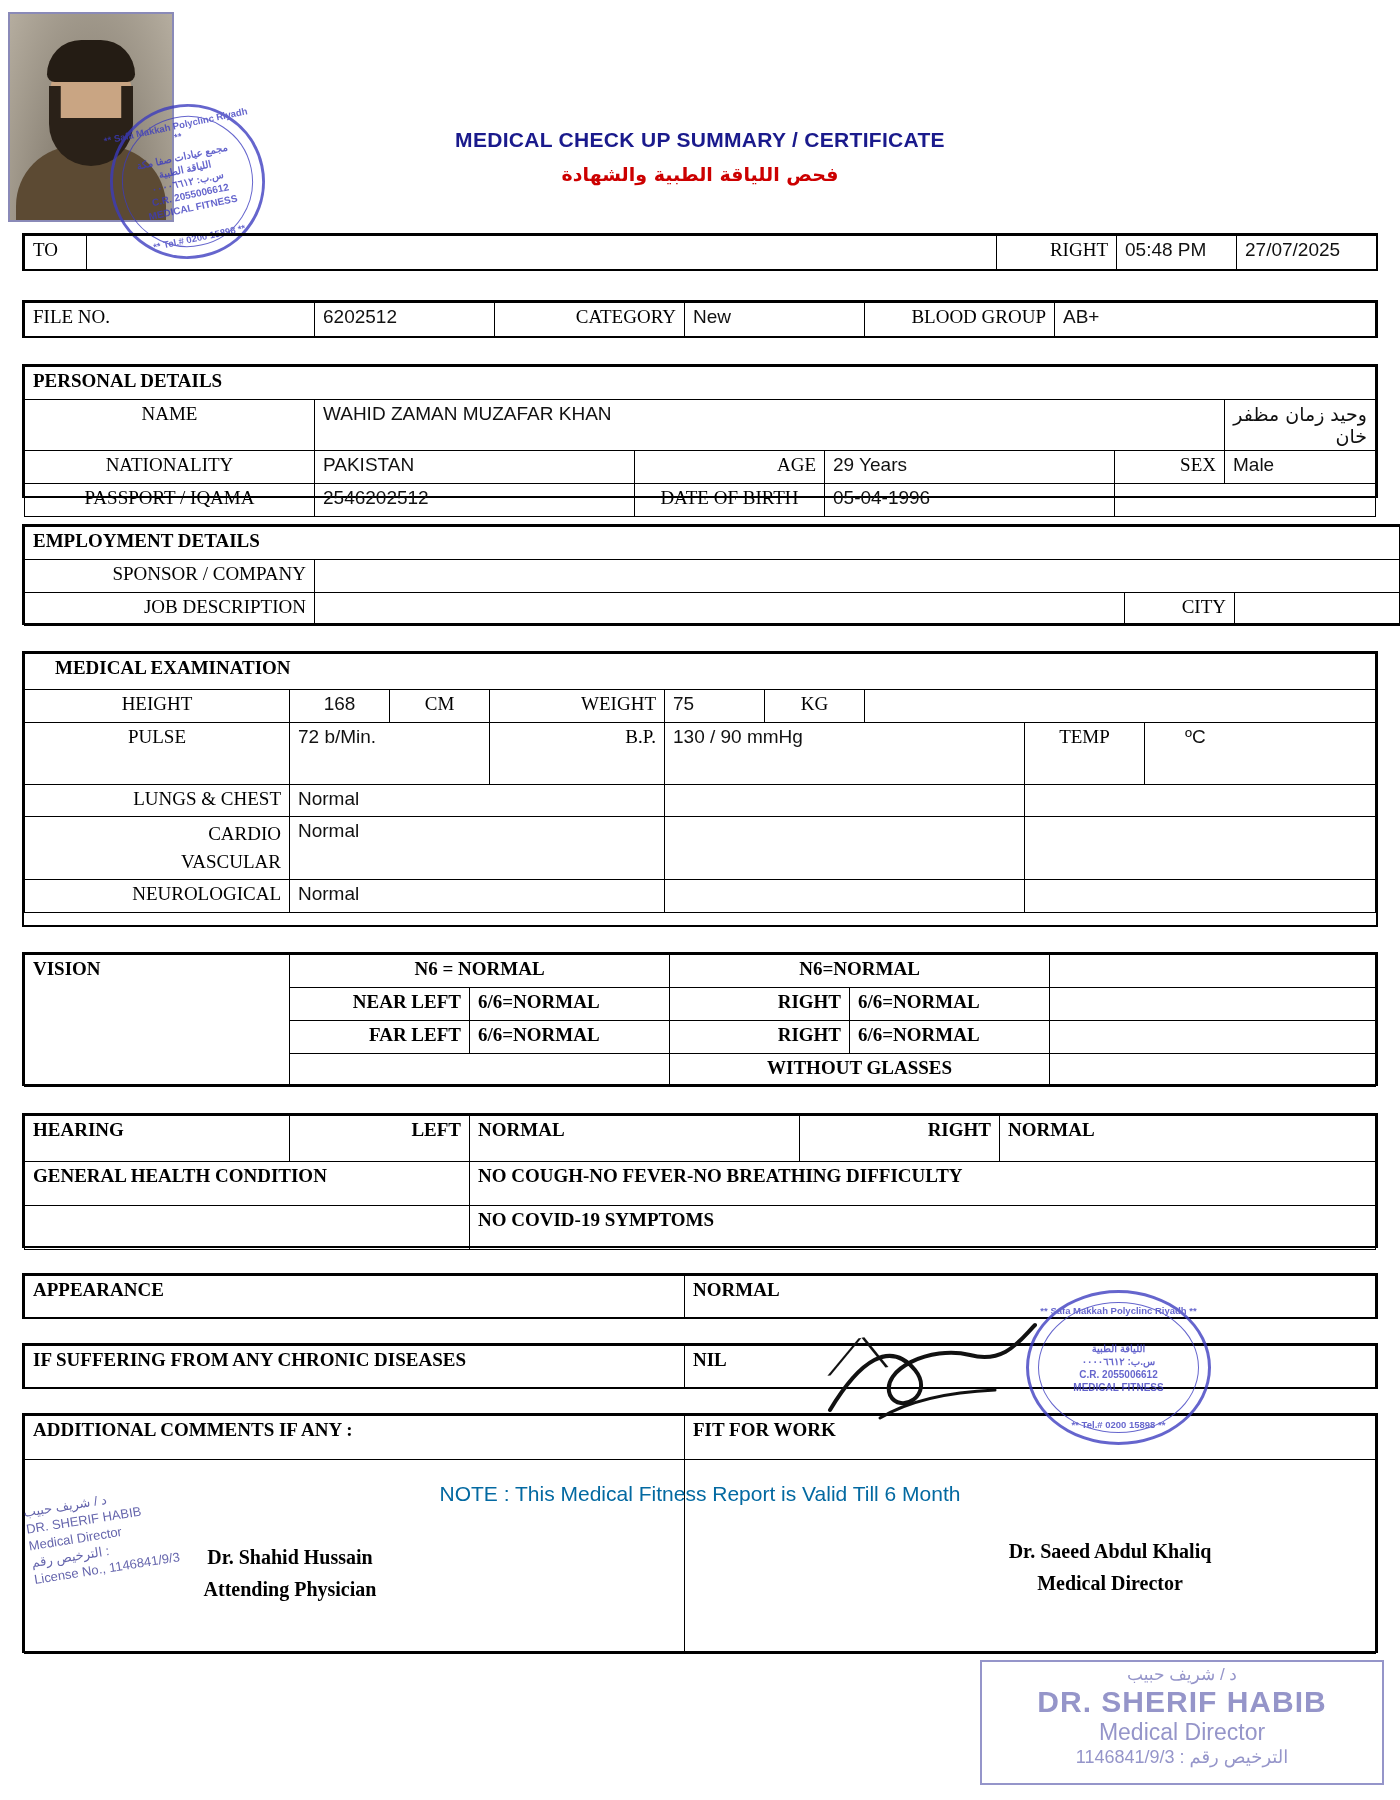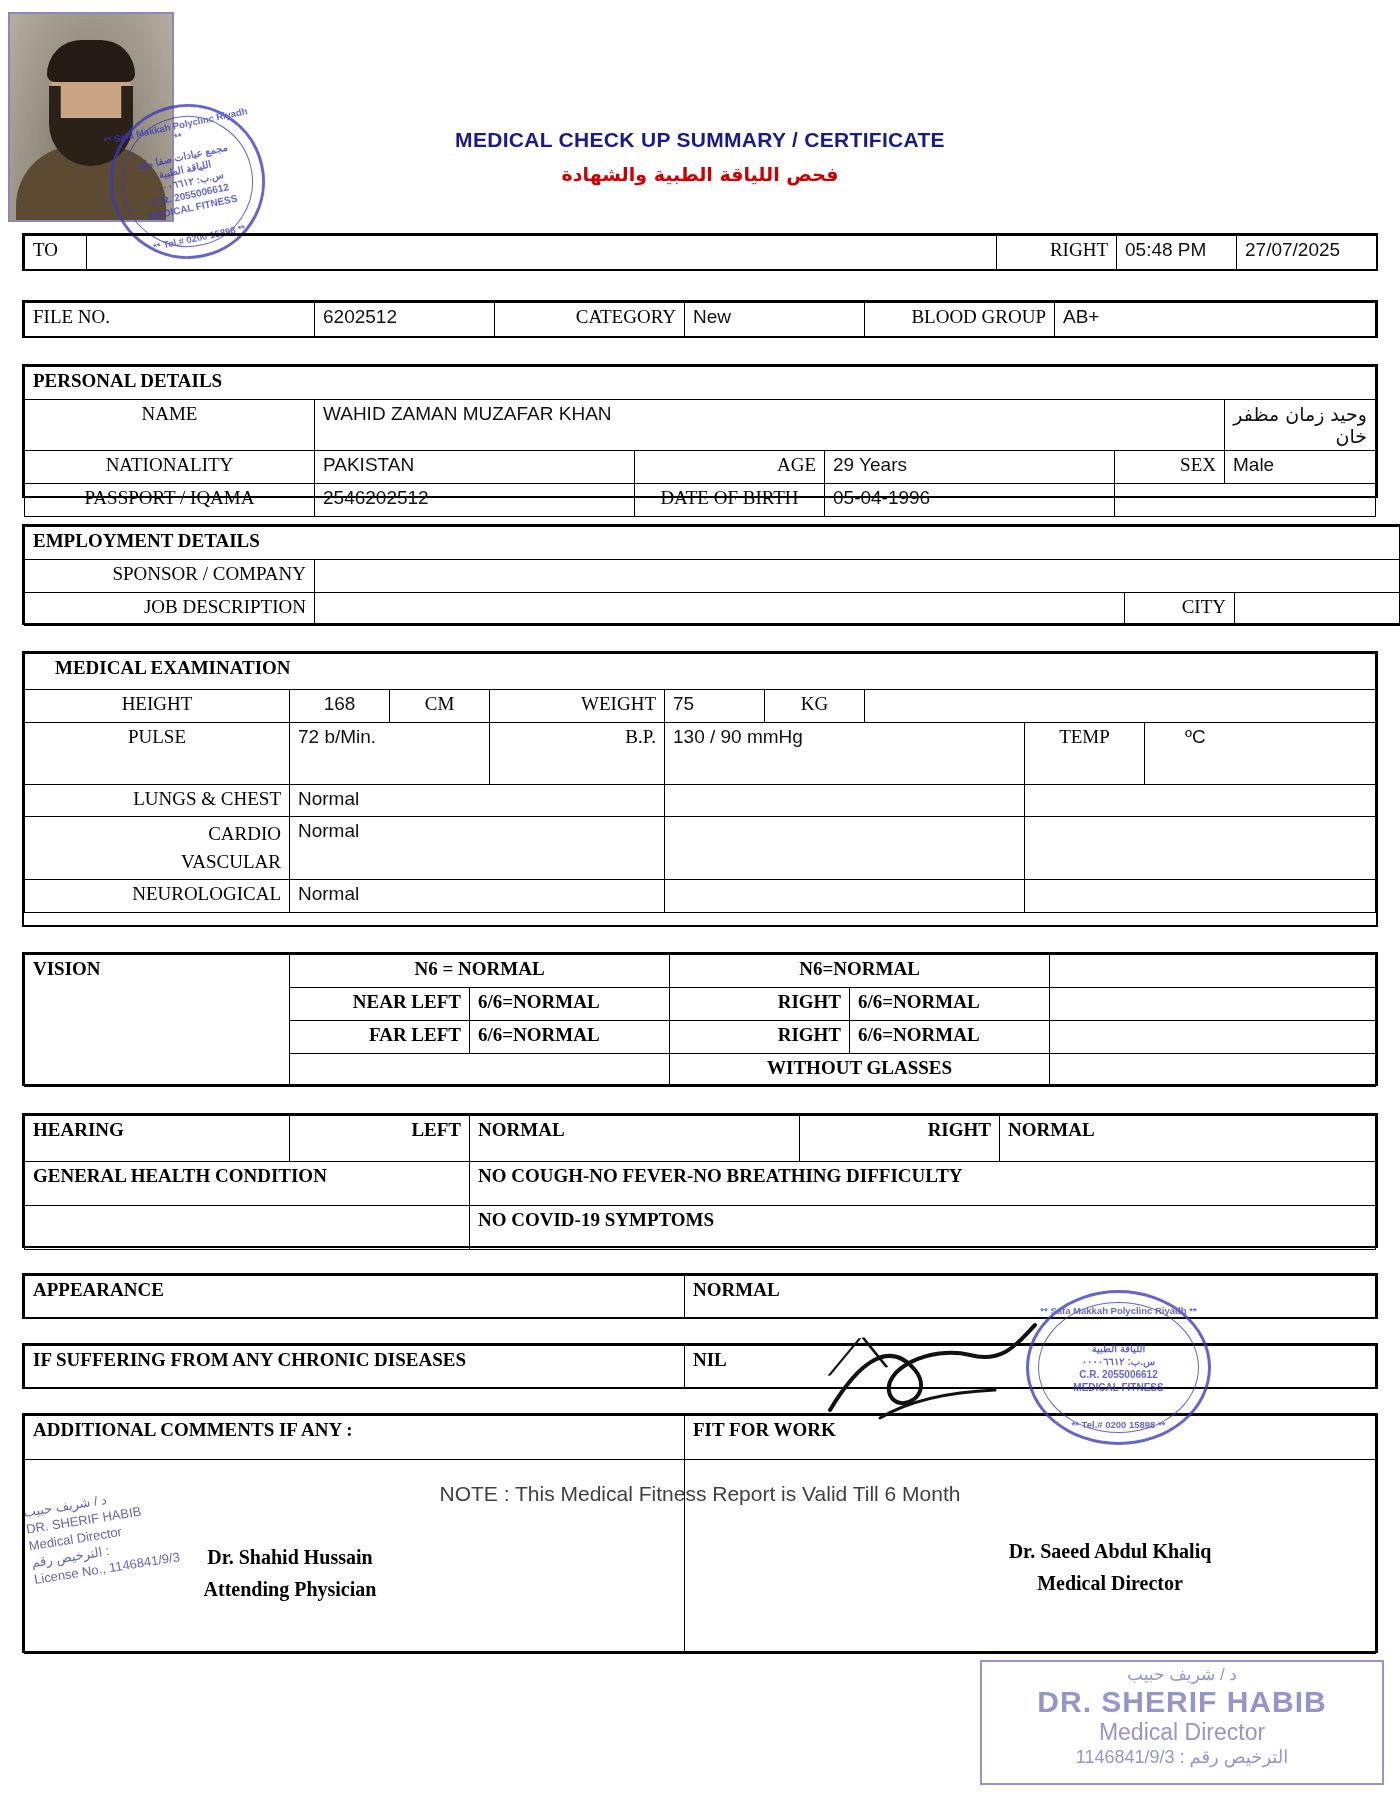--- a/index.html
+++ b/index.html
@@ -154,21 +154,21 @@
     font-size: 20px;
   }
   .big { font-size: 21px; font-weight: bold; }
   .ar { font-family: "DejaVu Sans", sans-serif; font-size: 16px; direction: rtl; }
 
   
   .note {
     position: absolute;
     left: 0; right: 0;
     text-align: center;
-    color: #404040;
+    color: #0369a1;
     font-family: "Liberation Sans", sans-serif;
     font-size: 21px;
   }
 
   
   .sig-script {
     position: absolute;
     font-family: "DejaVu Serif", serif;
     color: #111;
     font-style: italic;

